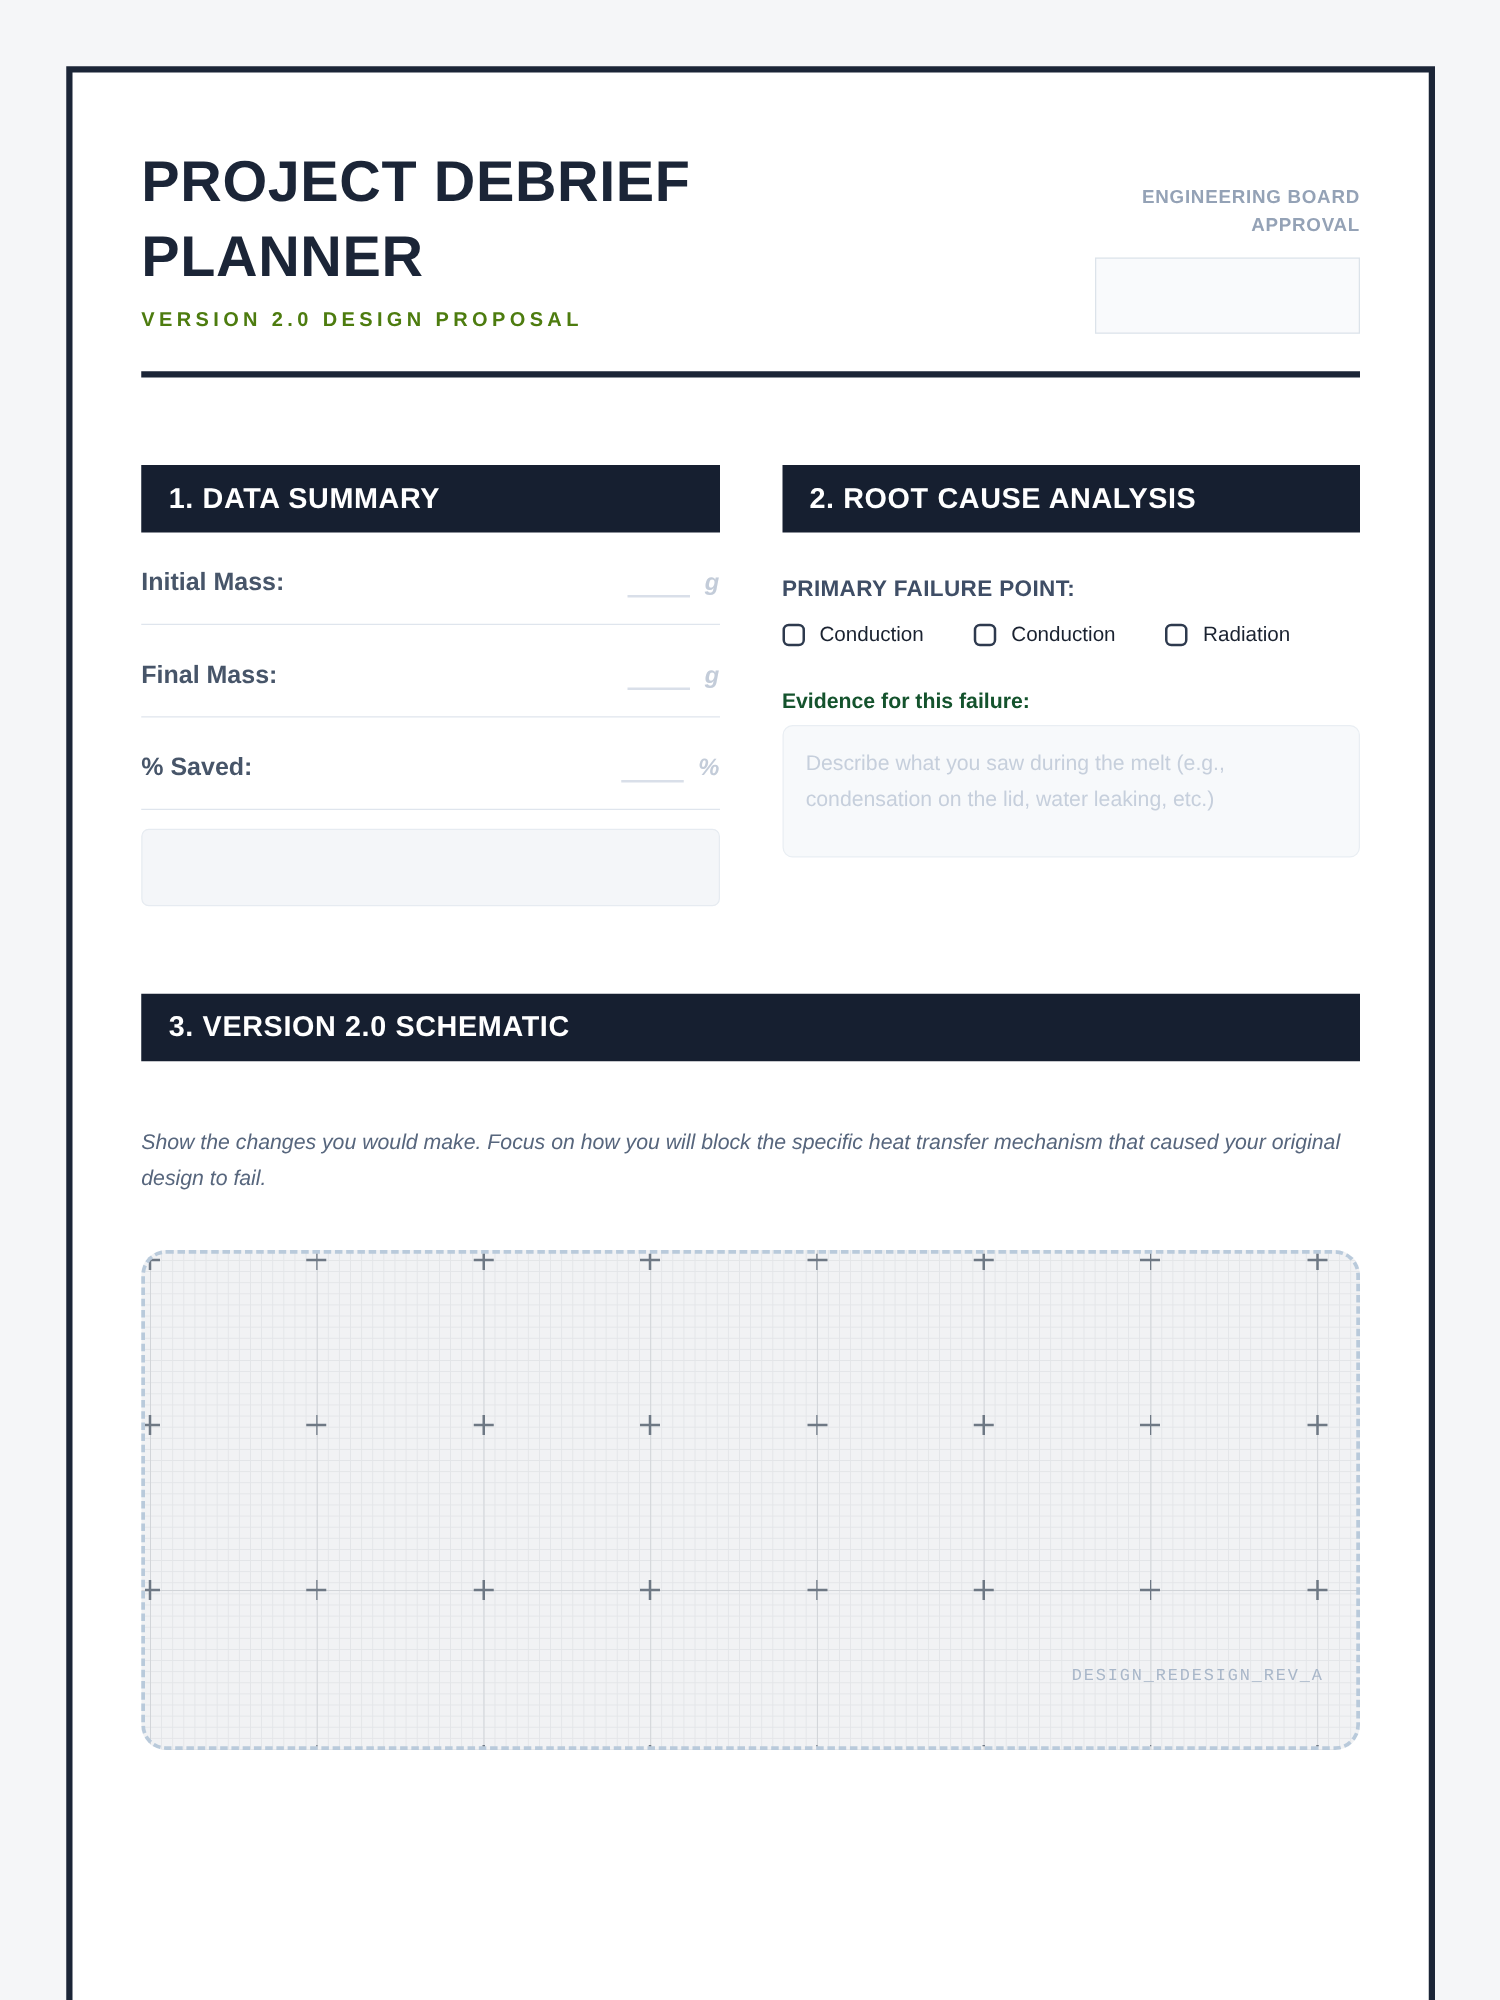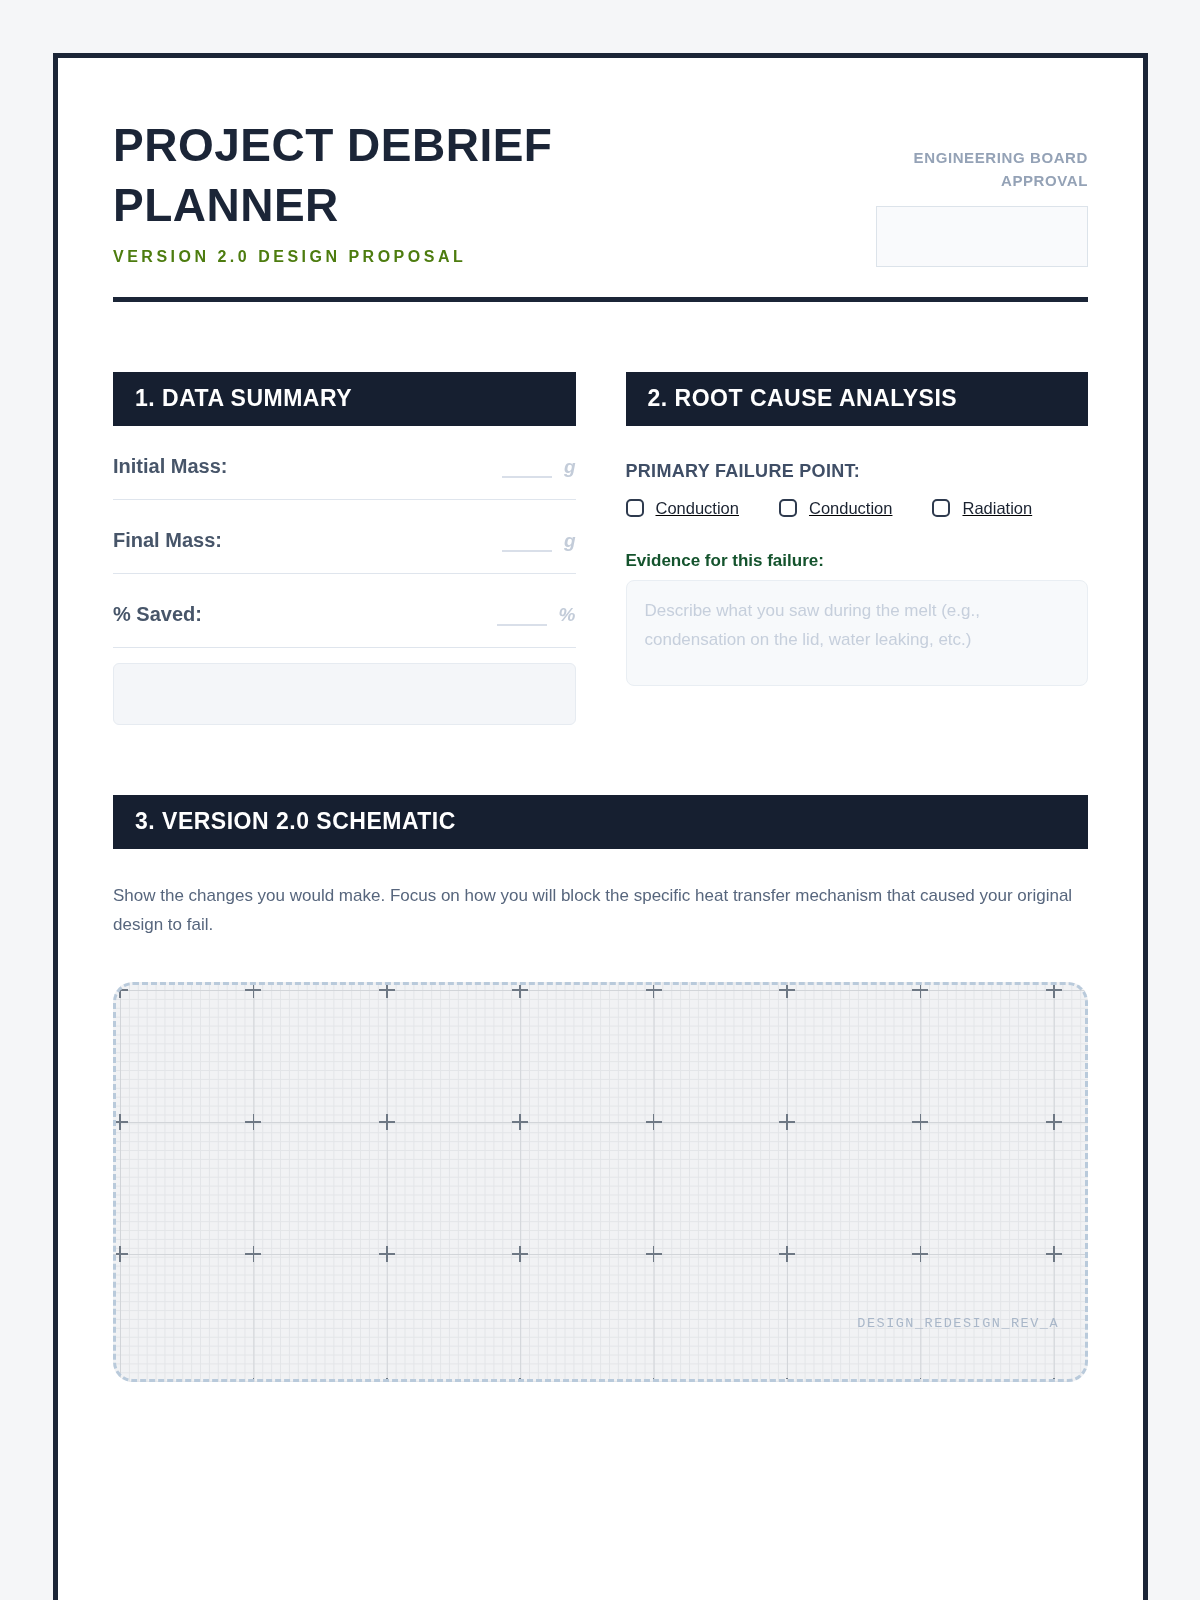--- a/index.html
+++ b/index.html
@@ -72,21 +72,21 @@
   .rank-box {
     margin-top: 15px; height: 62px;
     background: #f4f6f9; border: 1px solid #e6ebf1; border-radius: 6px;
   }
 
   
   .primary-label {
     margin-top: 35px; font-size: 18px; font-weight: bold;
     color: #3f4e66; letter-spacing: 0.3px;
   }
-  .cb-row { margin-top: 17px; display: flex; gap: 40px; text-decoration: underline; }
+  .cb-row { margin-top: 17px; display: flex; gap: 40px; }
   .cb-item { display: flex; align-items: center; gap: 12px; }
   .cb-item input[type="checkbox"] {
     appearance: none; -webkit-appearance: none;
     width: 18px; height: 18px;
     border: 2px solid #2e3a4e; border-radius: 5px;
     background: #ffffff; cursor: pointer;
   }
   .cb-label { font-size: 16.5px; color: #1a2230; }
   .evidence-label {
     margin-top: 33px; font-size: 17px; font-weight: bold; color: #14532d;
@@ -95,21 +95,21 @@
     margin-top: 9px; width: 100%; height: 106px;
     background: #f7f9fb; border: 1px solid #e9eef3; border-radius: 8px;
     padding: 15px 18px; font-family: "Liberation Sans", sans-serif;
     font-size: 17px; line-height: 1.75; color: #57667d; resize: none;
   }
   .evidence-area::placeholder { color: #c6cfdc; }
 
   
   .sec3 { margin-top: 70px; }
   .instructions {
-    margin-top: 32px; font-size: 17px; 
+    margin-top: 50px; font-size: 17px; font-style: italic;
     color: #57667d; line-height: 1.75; max-width: 960px;
   }
   .grid-box {
     position: relative; margin-top: 42px;
     width: 100%; height: 400px;
     border: 3px dashed #b9cadb; border-radius: 20px;
     overflow: hidden;
     background-color: #f1f2f4;
     background-image:
       linear-gradient(to right, #d2d5d9 1px, transparent 1px),

